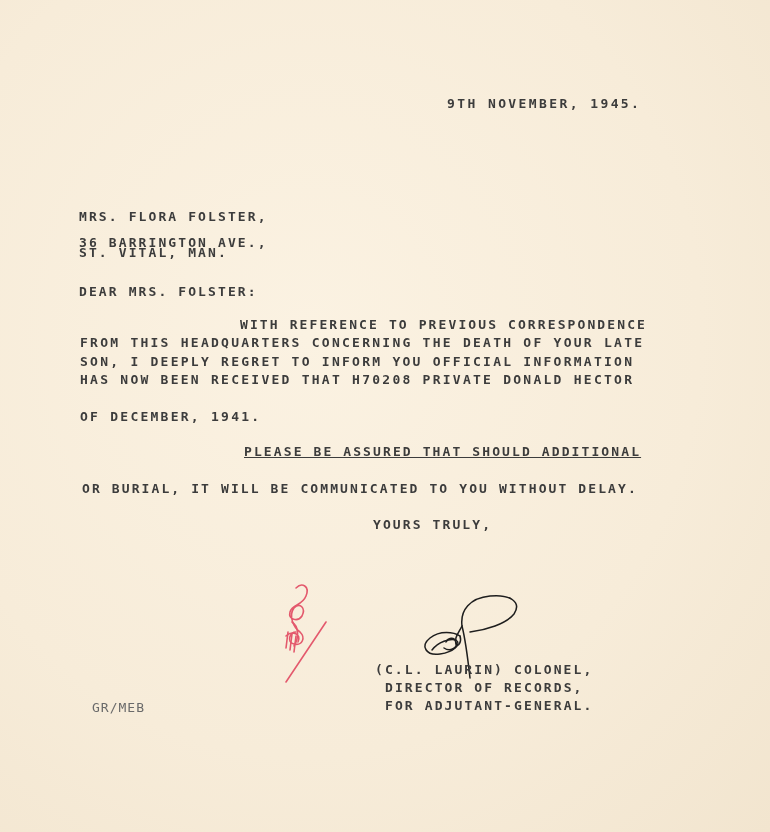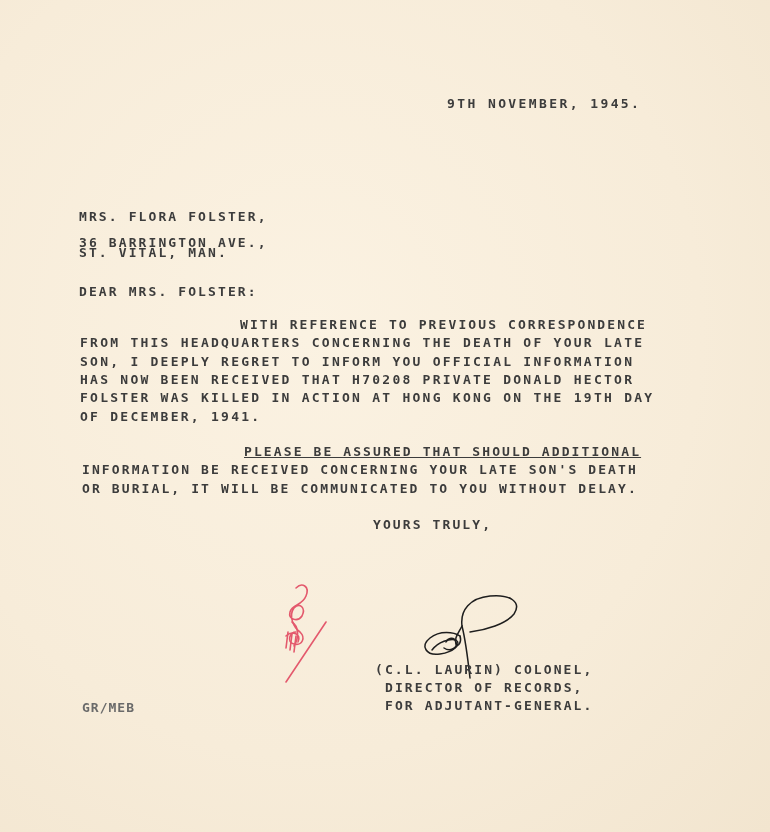--- a/index.html
+++ b/index.html
@@ -35,45 +35,43 @@
   .p1l4 { top: 372px; }
   .p1l5 { top: 390px; }
   .p1l6 { top: 409px; }
   .p2l1 { left: 244px; top: 444px; text-decoration: underline; }
   .p2l2 { left: 82px; top: 462px; }
   .p2l3 { left: 82px; top: 481px; }
   .closing { left: 373px; top: 517px; }
   .sig1 { left: 375px; top: 662px; }
   .sig2 { left: 385px; top: 680px; }
   .sig3 { left: 385px; top: 698px; }
-  .ref { left: 82px; top: 700px; font-weight: bold; color: #6a6a6a; letter-spacing: 1px; }
+  .ref { left: 92px; top: 700px; font-weight: normal; color: #6a6a6a; letter-spacing: 1px; }
   .mark { position: absolute; }
 </style>
 </head>
 <body>
 
 <div class="paper">
 
   <div class="line date">9th November, 1945.</div>
 
   <div class="line addr1">Mrs. Flora Folster,</div>
   <div class="line addr2">36 Barrington Ave.,</div>
   <div class="line addr3">St. Vital, Man.</div>
 
   <div class="line salut">Dear Mrs. Folster:</div>
 
   <div class="line p1l1">With reference to previous correspondence</div>
   <div class="line p1 p1l3">son, I deeply regret to inform you official information</div>
   <div class="line p1 p1l2">from this Headquarters concerning the death of your late</div>
   <div class="line p1 p1l4">has now been received that H70208 Private Donald Hector</div>
-  <div class="line p1 p1l5">Folster was killed in action at Hong Kong on the 19th day</div>
   <div class="line p1 p1l6">of December, 1941.</div>
 
   <div class="line p2l1">Please be assured that should additional</div>
-  <div class="line p2l2">information be received concerning your late son's death</div>
   <div class="line p2l3">or burial, it will be communicated to you without delay.</div>
 
   <div class="line closing">Yours truly,</div>
 
   <svg class="mark" style="left:272px;top:582px" width="70" height="110" viewBox="0 0 70 110">
     <g fill="none" stroke="#e0405a" stroke-width="1.6" stroke-linecap="round" opacity="0.85">
       <path d="M24 6 C30 0 38 4 34 14 C30 24 20 22 18 30 C16 38 26 40 30 34 C34 26 28 20 22 26 C16 34 22 46 28 50 C34 56 30 64 22 62 C14 60 18 50 24 50"></path>
       <path d="M20 40 C26 44 28 54 22 64 M14 54 C20 48 30 52 26 60"></path>
       <path d="M16 50 L14 66 M20 52 L18 68 M24 54 L22 70"></path>
       <path d="M54 40 L14 100"></path>

